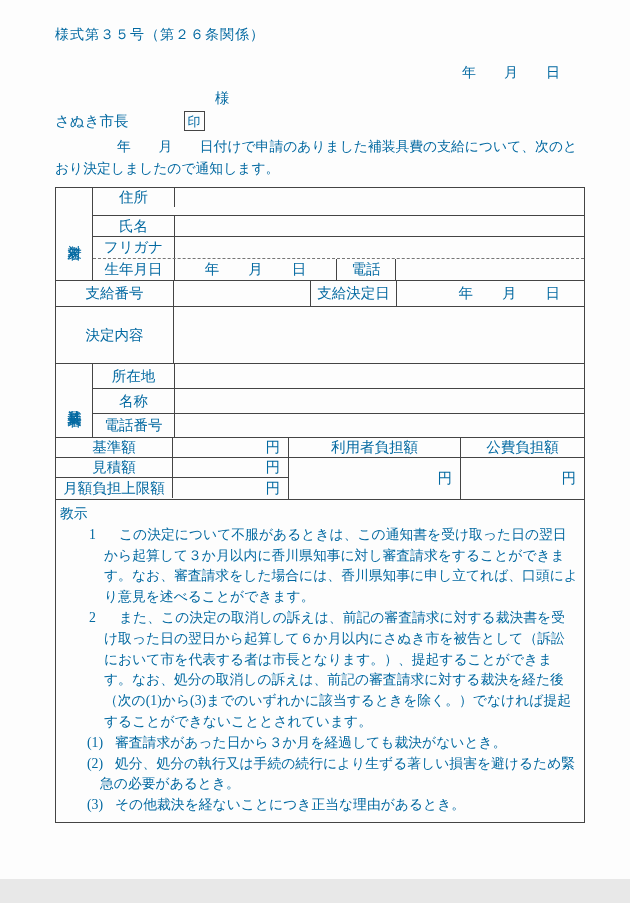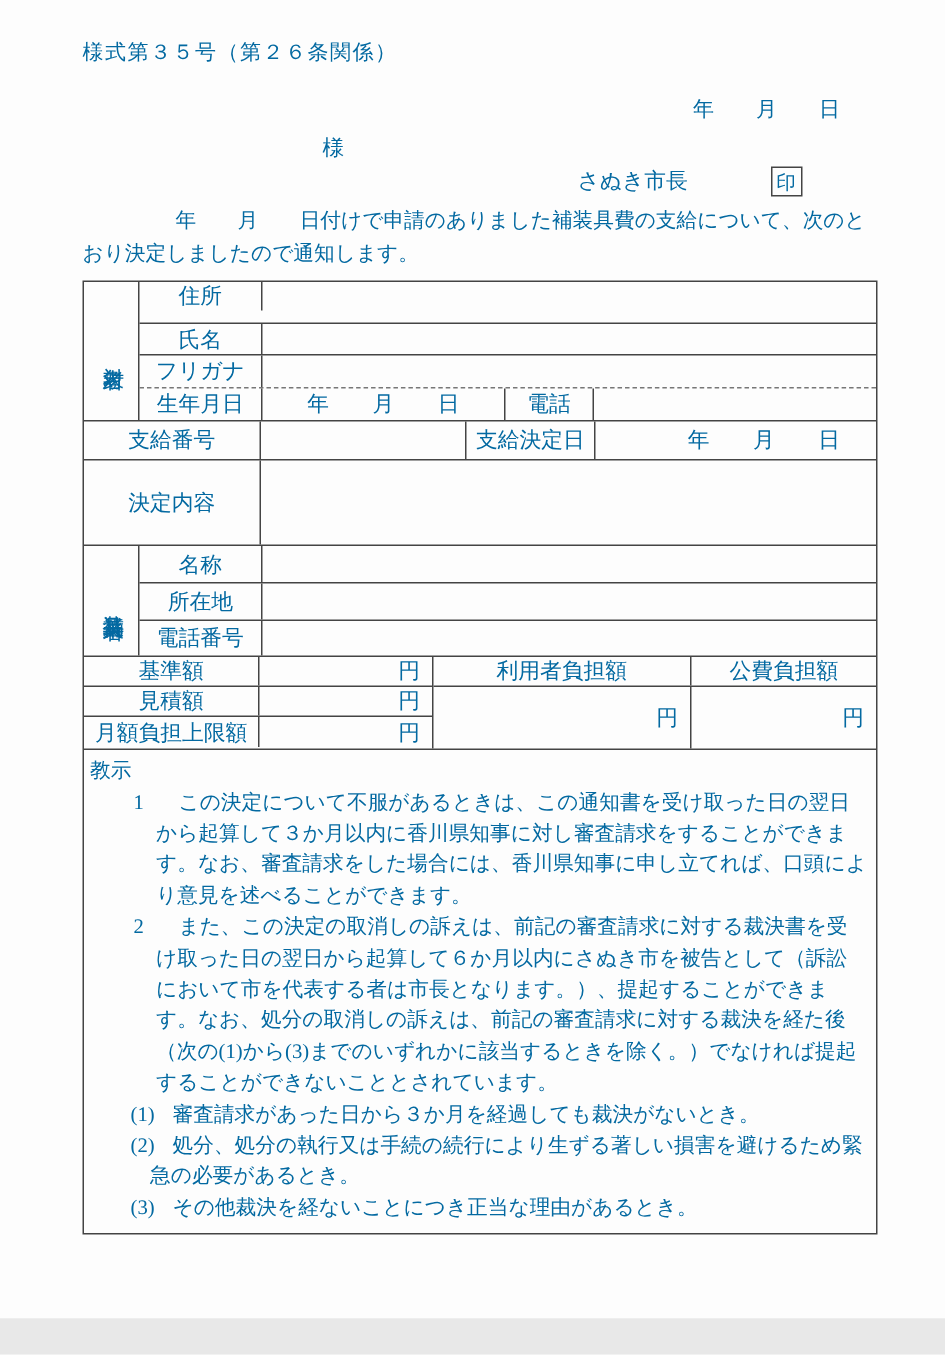--- a/index.html
+++ b/index.html
@@ -5,21 +5,21 @@
   html,body{margin:0;padding:0;background:#e8e8e8;}
   .page{
     width:630px;height:879px;background:#fdfdfd;margin:0 auto;position:relative;
     font-family:"Liberation Serif","DejaVu Serif",serif;color:#0369a1;box-sizing:border-box;
     padding:26px 22px 0 55px;font-size:13.8px;overflow:hidden;
   }
   .content{width:530px;}
   .form-number{font-size:14px;letter-spacing:1px;}
   .date-line{text-align:right;padding-right:25px;margin-top:20px;font-size:14px;}
   .sama-line{margin-top:7px;margin-left:160px;font-size:14.5px;}
-  .issuer-line{margin-top:3px;margin-left:330px;display:flex;font-size:14.5px;}
+  .issuer-line{margin-top:3px;display:flex;align-items:center;font-size:14.5px;}
   .seal-box{display:inline-block;border:1px solid #444;padding:3px 3px 2px 3px;font-size:13px;line-height:1;margin-left:55px;}
   .doc-title{text-align:center;margin-top:21px;font-size:15.2px;letter-spacing:1px;}
   .intro{margin-top:5px;line-height:22px;text-indent:62px;}
 
   .form-table{margin-top:7px;border:1px solid #444;width:530px;box-sizing:border-box;}
   .row{display:flex;box-sizing:border-box;}
   .bb{border-bottom:1px solid #444;}
   .bbd{border-bottom:1px dashed #777;}
   .br{border-right:1px solid #444;}
   .cell{box-sizing:border-box;display:flex;align-items:center;justify-content:center;font-size:14.5px;}
@@ -96,25 +96,25 @@
         <div class="cell br" style="width:118px;">決定内容</div>
         <div class="cell grow"></div>
       </div>
 
       <div class="row bb">
         <div class="vgroup br">
           <span class="vtext">補装具業者</span>
         </div>
         <div class="sec-rows">
           <div class="row bb" style="height:25px;">
-            <div class="cell br lblcol">名称</div>
+            <div class="cell br lblcol">所在地</div>
             <div class="cell grow"></div>
           </div>
           <div class="row bb" style="height:25px;">
-            <div class="cell br lblcol">所在地</div>
+            <div class="cell br lblcol">名称</div>
             <div class="cell grow"></div>
           </div>
           <div class="row" style="height:23px;gap:15px;">
             <div class="cell br lblcol">電話番号</div>
             <div class="cell grow"></div>
           </div>
         </div>
       </div>
 
       <div class="row bb">

